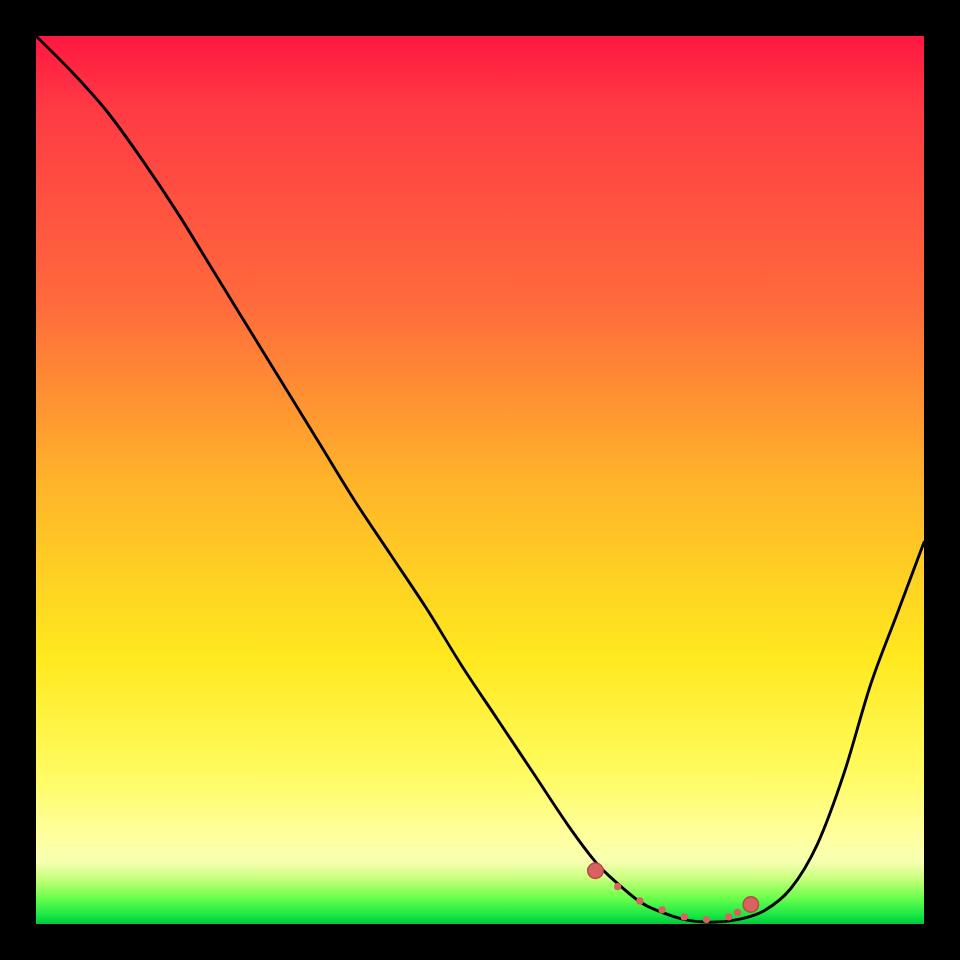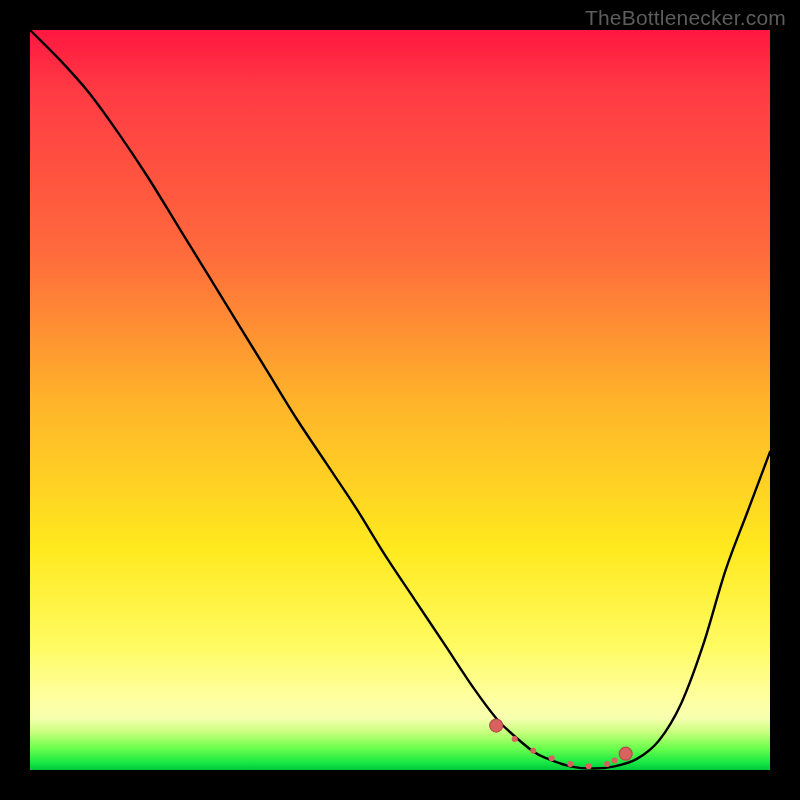--- a/index.html
+++ b/index.html
@@ -86,14 +86,13 @@
           <circle cx="521.70" cy="728.16" r="3.00" fill="#d9625f" stroke="#b44b48" stroke-width="0"></circle>
           <circle cx="540.20" cy="734.08" r="3.00" fill="#d9625f" stroke="#b44b48" stroke-width="0"></circle>
           <circle cx="558.70" cy="736.30" r="3.00" fill="#d9625f" stroke="#b44b48" stroke-width="0"></circle>
           <circle cx="577.20" cy="734.08" r="3.00" fill="#d9625f" stroke="#b44b48" stroke-width="0"></circle>
           <circle cx="584.60" cy="730.38" r="3.00" fill="#d9625f" stroke="#b44b48" stroke-width="0"></circle>
           <circle cx="595.70" cy="723.72" r="6.50" fill="#d9625f" stroke="#b44b48" stroke-width="1.2"></circle>
         </g>
     </svg>
   </div>
 
-  <div class="watermark">TheBottlenecker.com</div>
 </div>
 
 </body></html>

